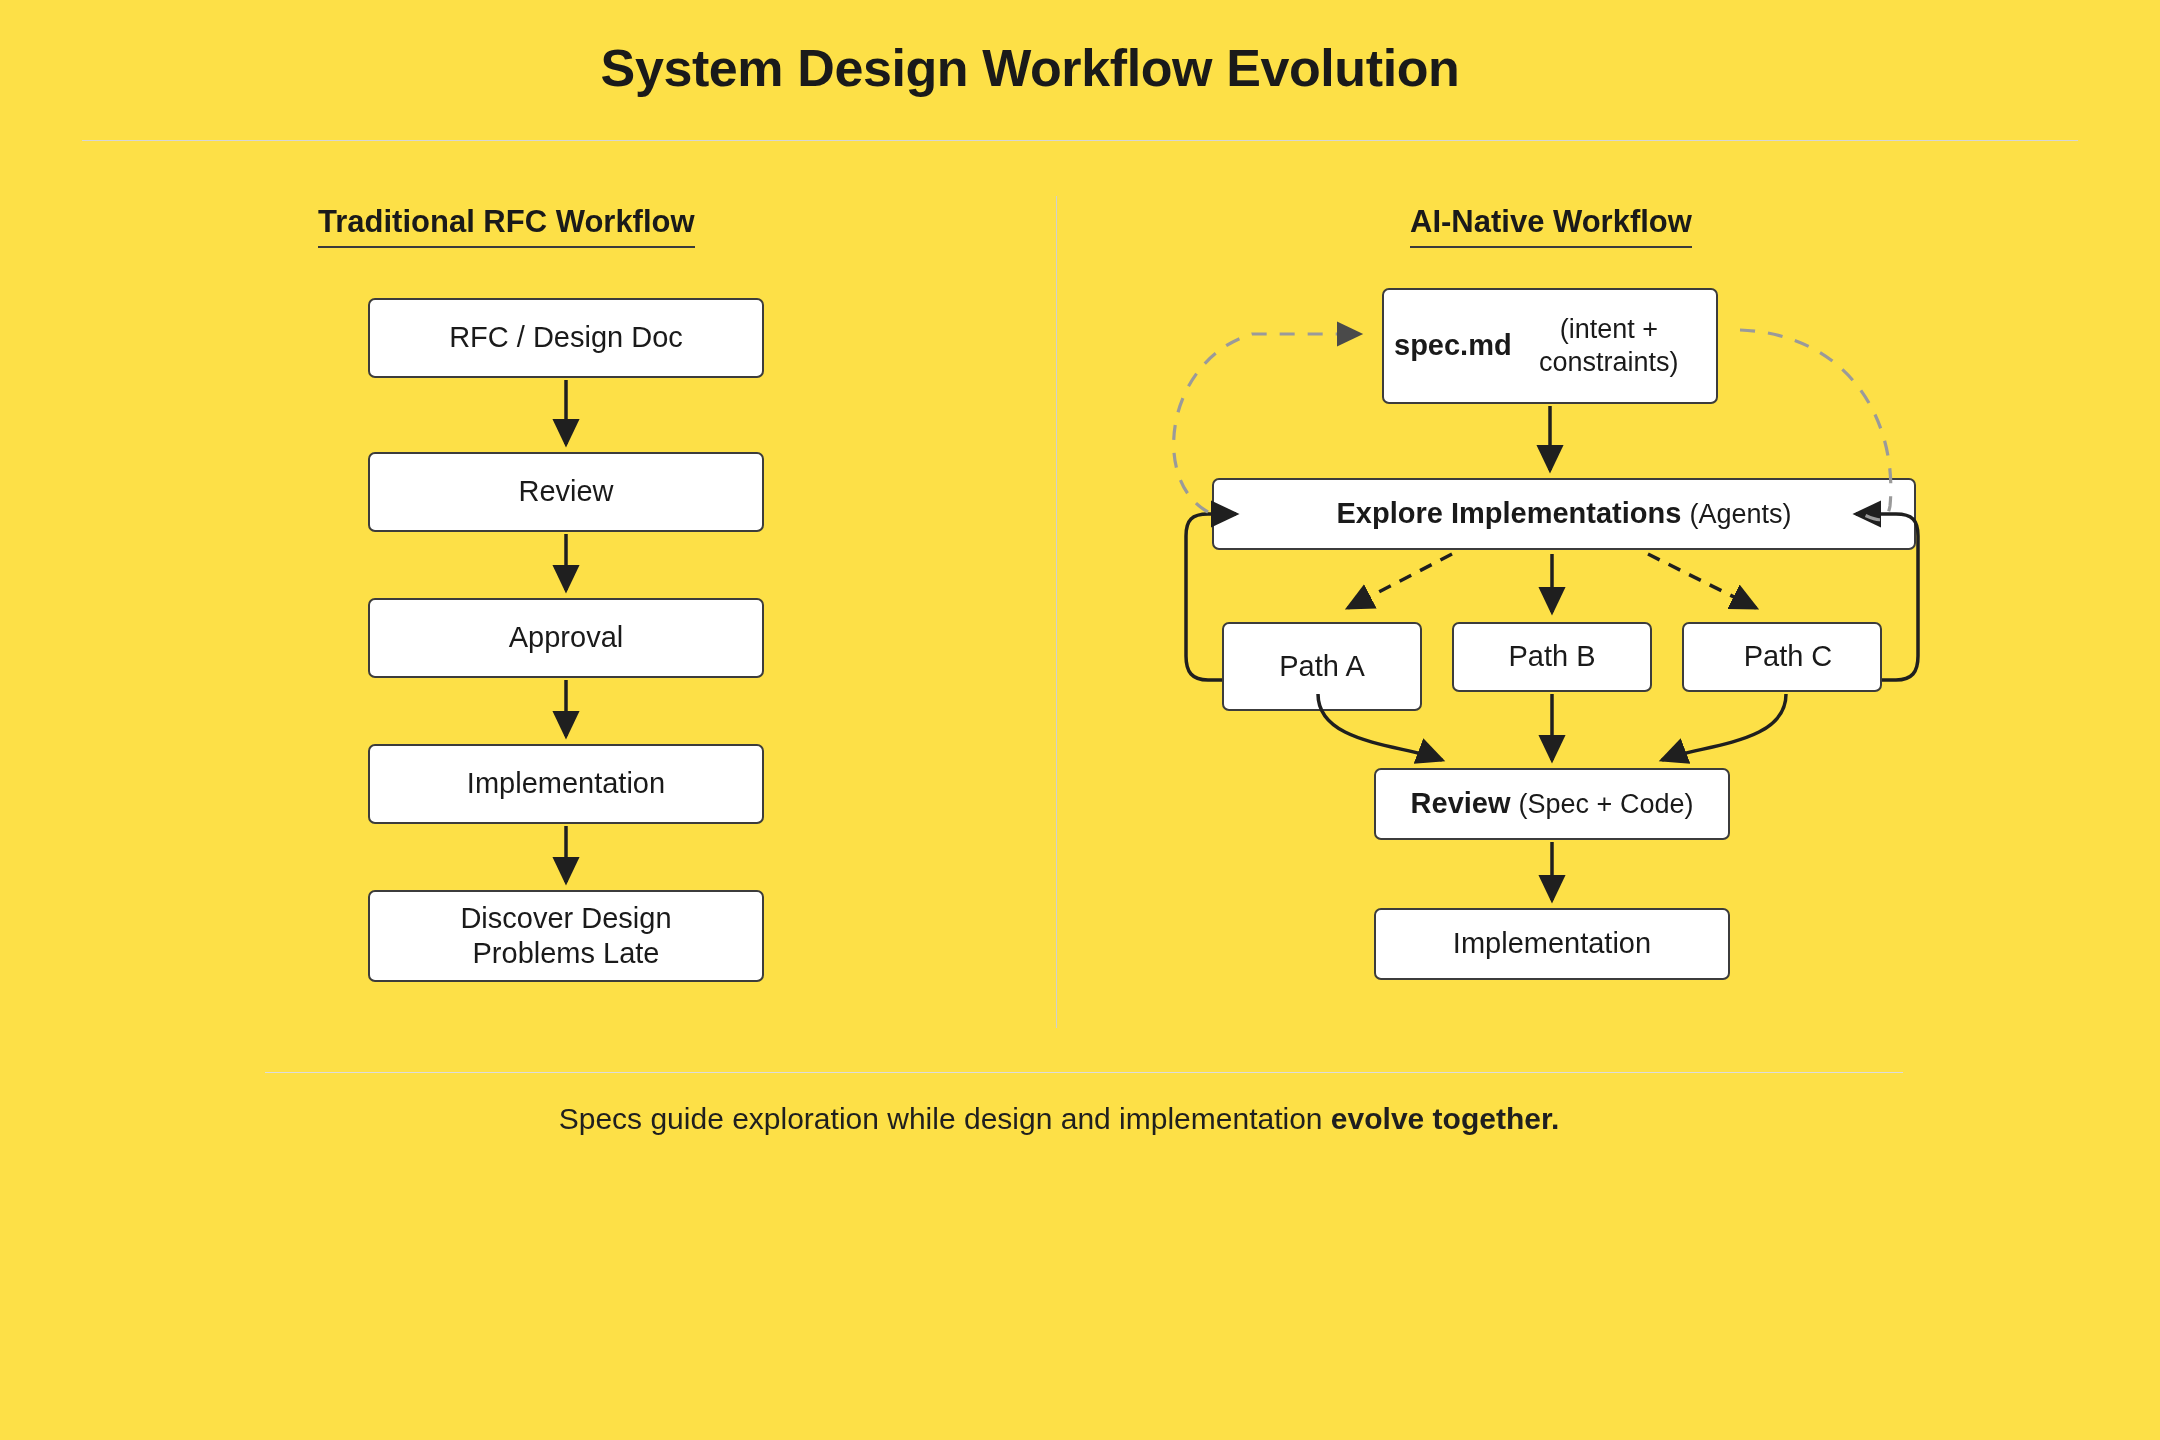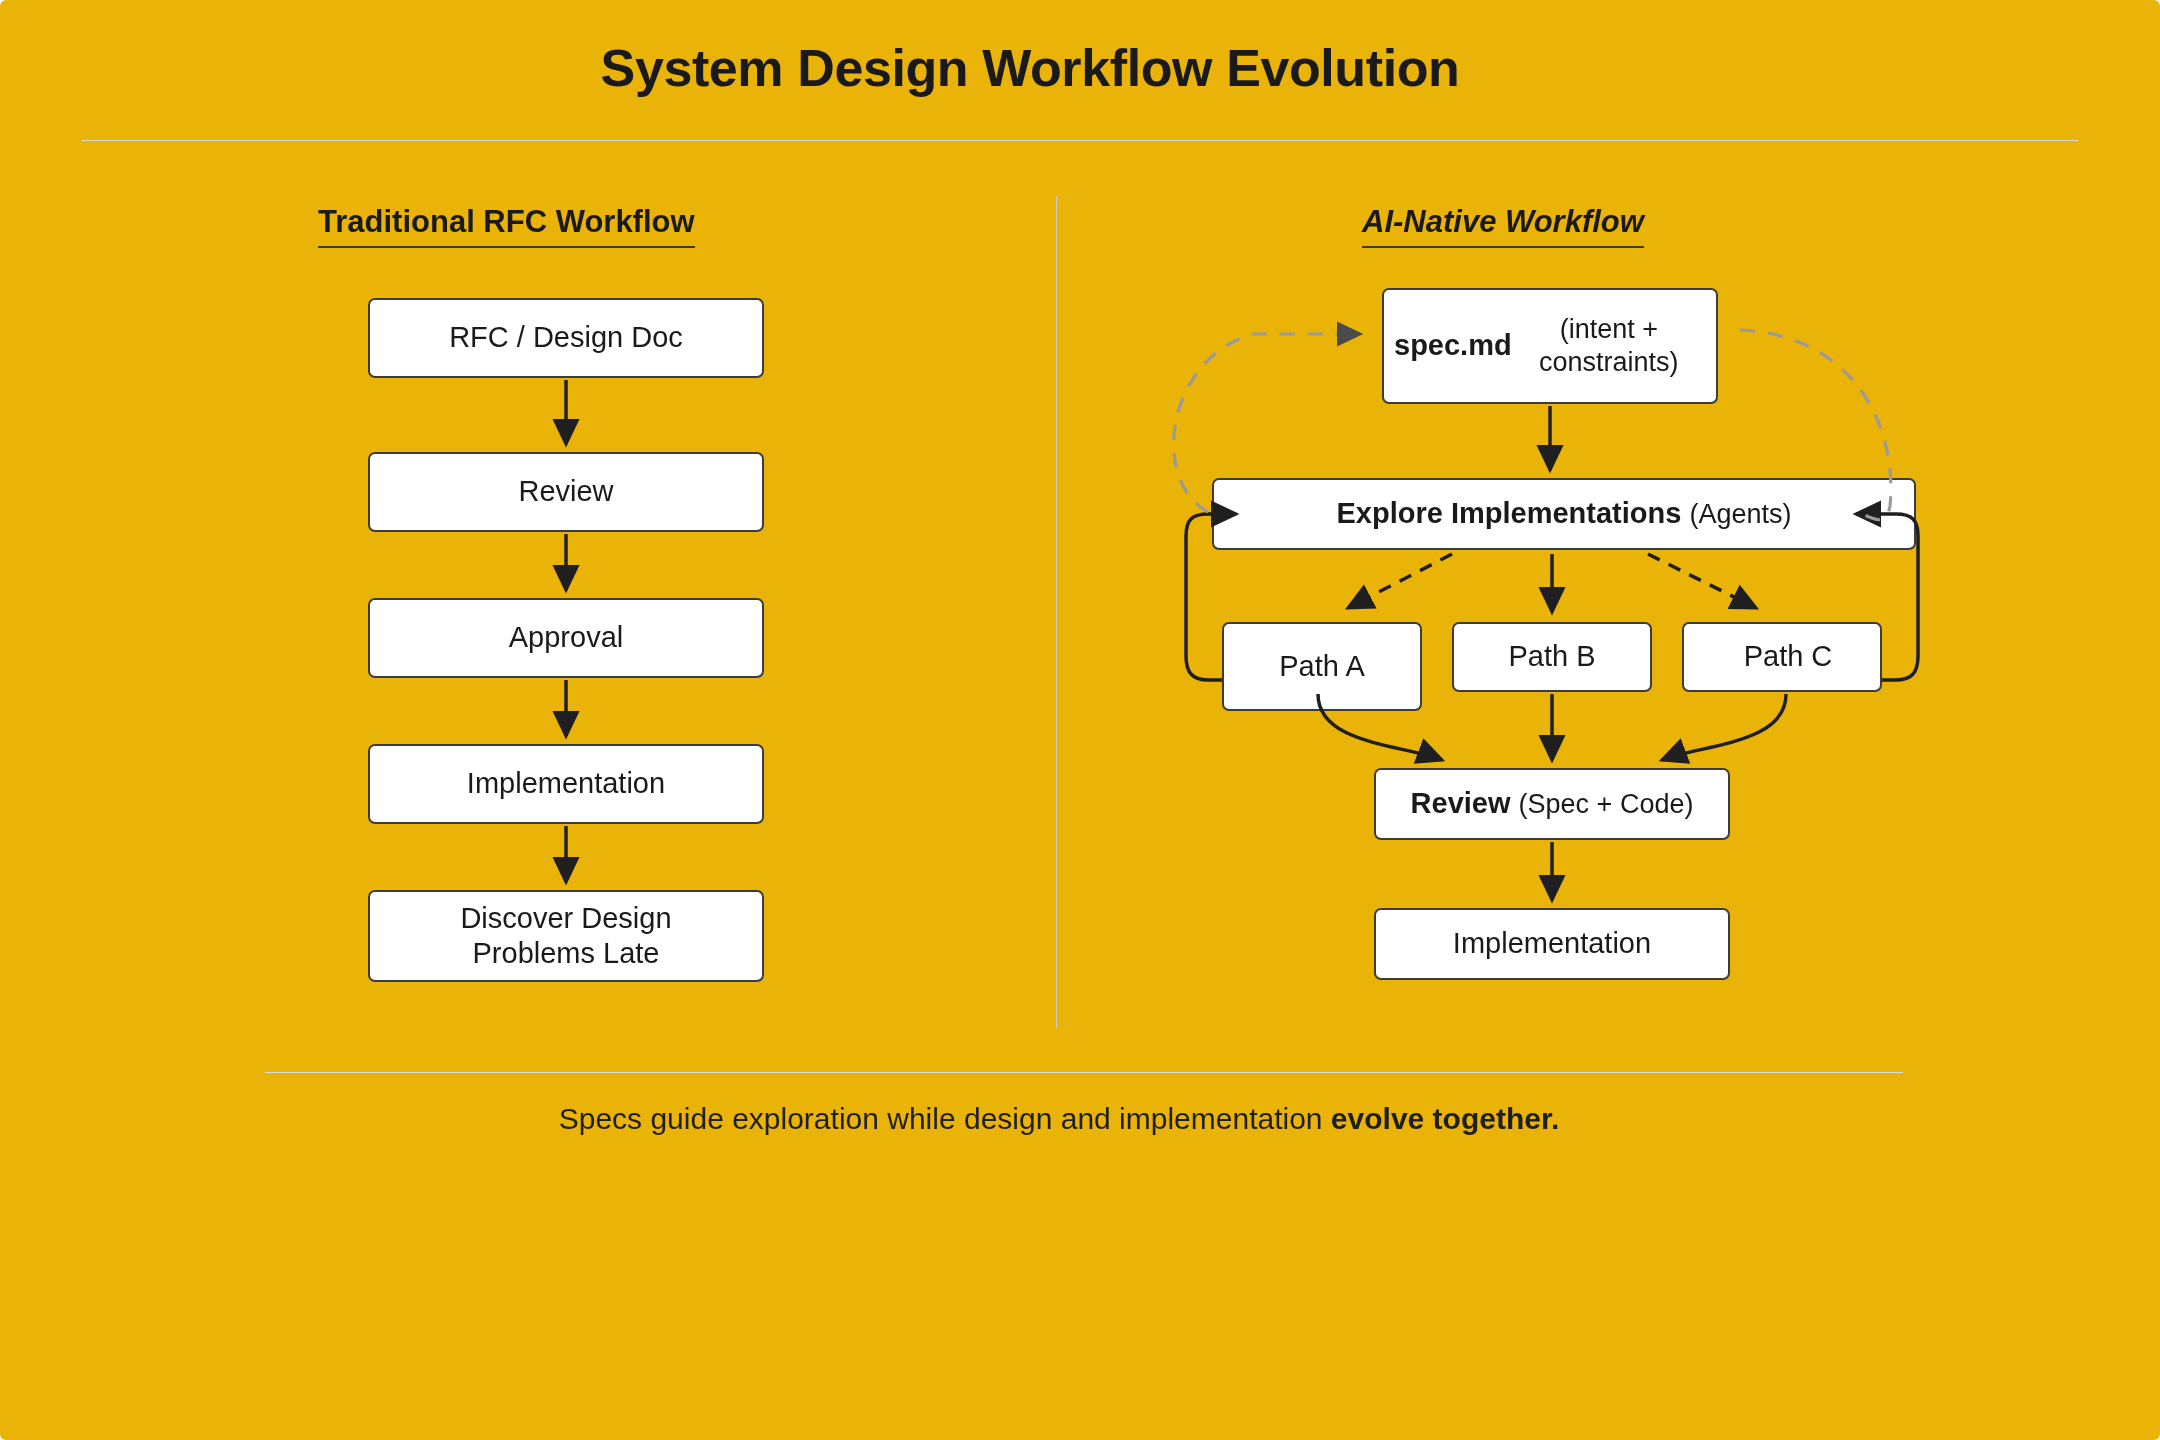--- a/index.html
+++ b/index.html
@@ -7,22 +7,21 @@
     margin: 0; padding: 0;
     width: 2160px; height: 1440px;
     background: #ffffff;
     font-family: "Liberation Sans", sans-serif;
     color: #1d1d1d;
     overflow: hidden;
   }
   #page {
     position: relative;
     width: 2160px; height: 1440px;
-    background: #eab308;
-    border-radius: 6px;
+    background: #fde047;
   }
 
   
   .title {
     position: absolute;
     left: 0; top: 38px;
     width: 2060px;
     text-align: center;
     font-size: 52px;
     font-weight: 700;
@@ -40,21 +39,21 @@
   .col-header {
     position: absolute;
     font-size: 31px;
     font-weight: 700;
     color: #1a1a1a;
     padding-bottom: 6px;
     border-bottom: 2px solid #3a3a3a;
     white-space: nowrap;
   }
   #hdr-left  { left: 318px; top: 204px; }
-  #hdr-right { left: 1362px; top: 204px; font-style: italic; }
+  #hdr-right { left: 1410px; top: 204px; }
 
   
   .v-divider {
     position: absolute;
     left: 1056px; top: 196px;
     width: 1px; height: 832px;
     background: #cfcfcf;
   }
 
   

